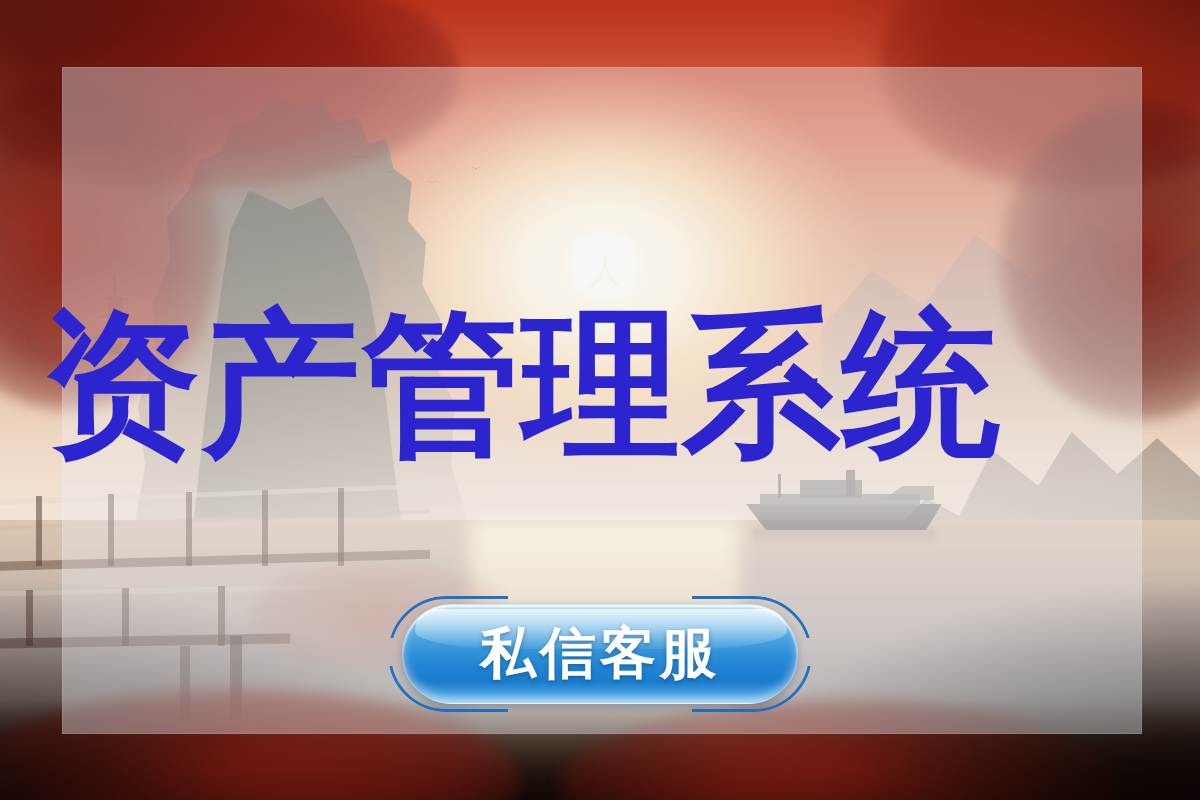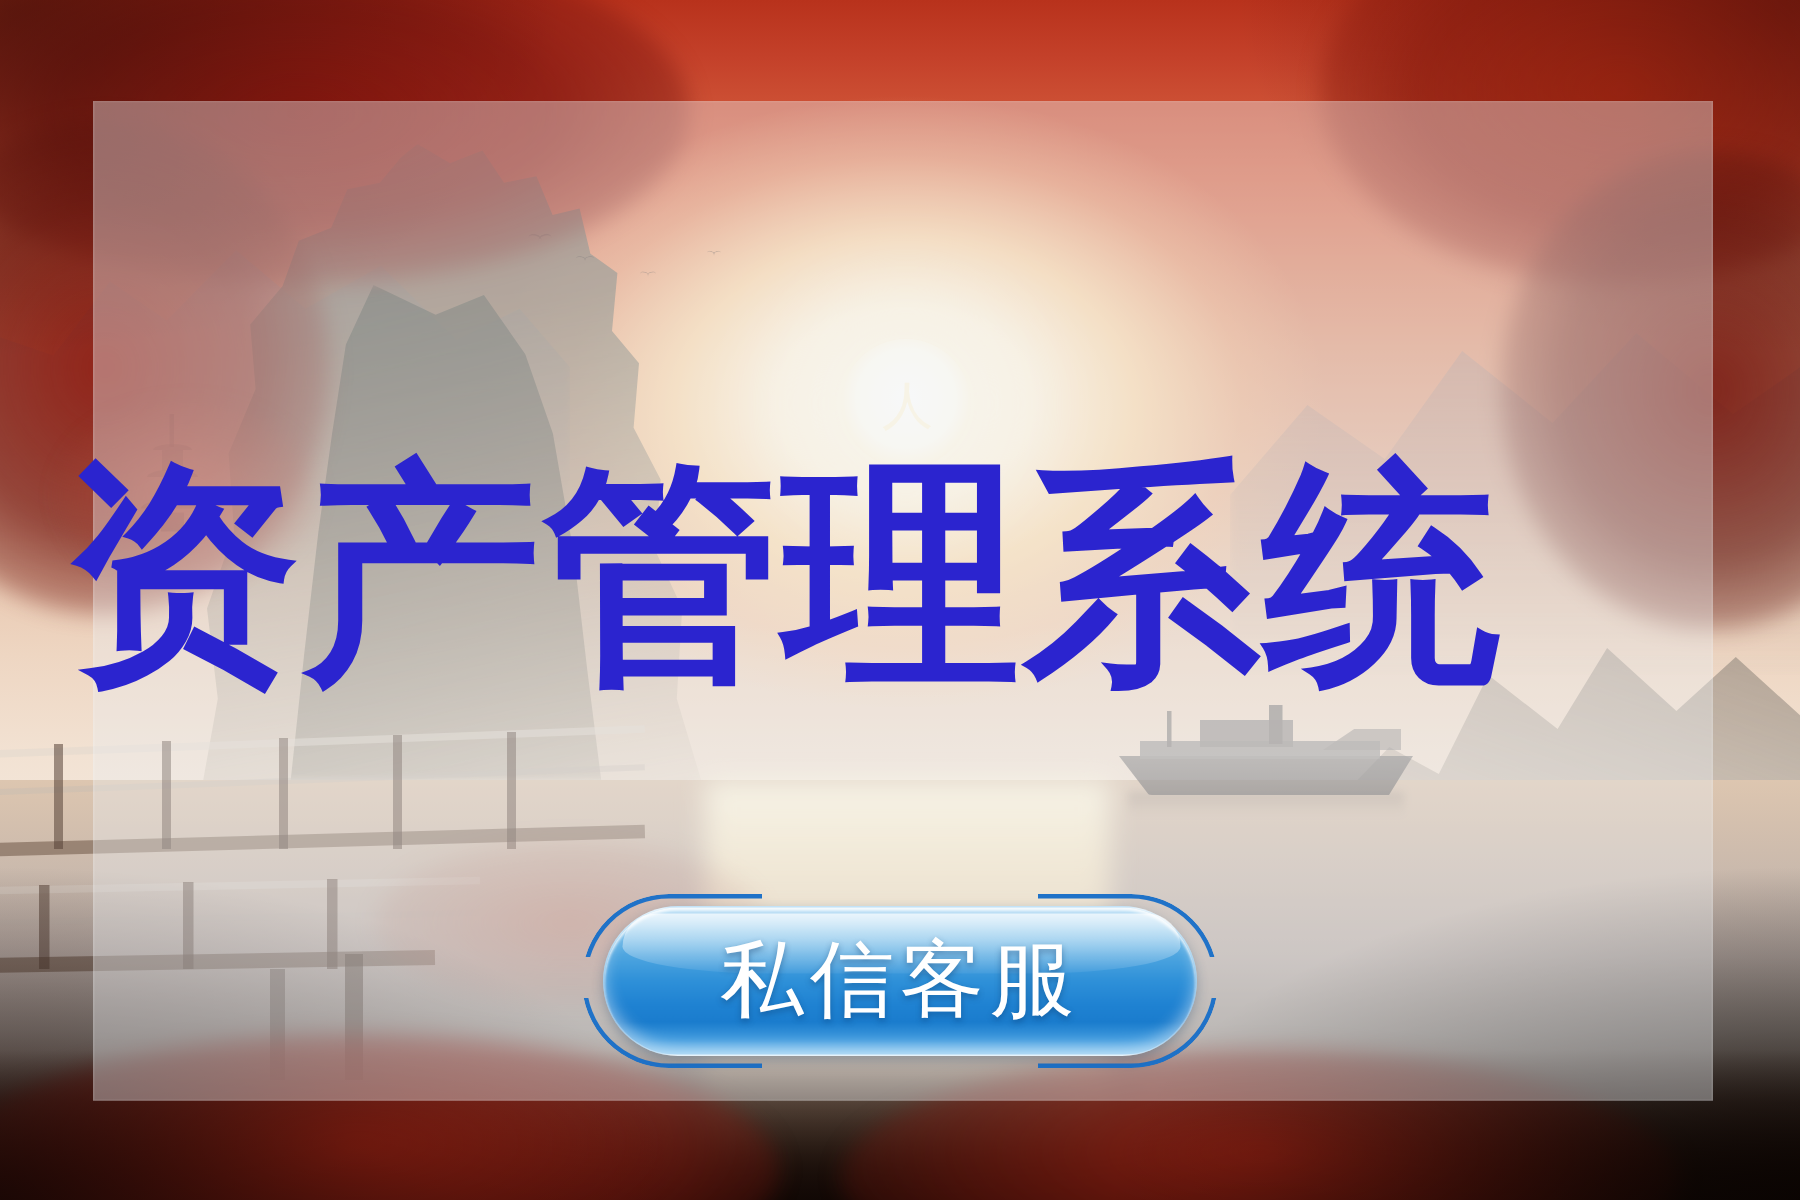--- a/index.html
+++ b/index.html
@@ -238,21 +238,21 @@
   .btn-gloss{
     position:absolute;left:12px;top:4px;width:372px;height:40px;
     border-radius:50px 50px 60% 60%/50px 50px 100% 100%;
     background:linear-gradient(180deg, rgba(255,255,255,0.72), rgba(255,255,255,0.06));
     pointer-events:none;
   }
   .btn-label{
     position:absolute;inset:0;
     display:flex;align-items:center;justify-content:center;
     font-family:"DejaVu Sans","Liberation Sans",sans-serif;
-    font-weight:400;font-size:56px;letter-spacing:4px;
+    font-weight:700;font-size:56px;letter-spacing:4px;
     color:#ffffff;
     text-shadow:0 2px 4px rgba(14,60,110,0.45);
     user-select:none;
   }
 </style>
 </head>
 <body>
 
 <div class="stage">
 

